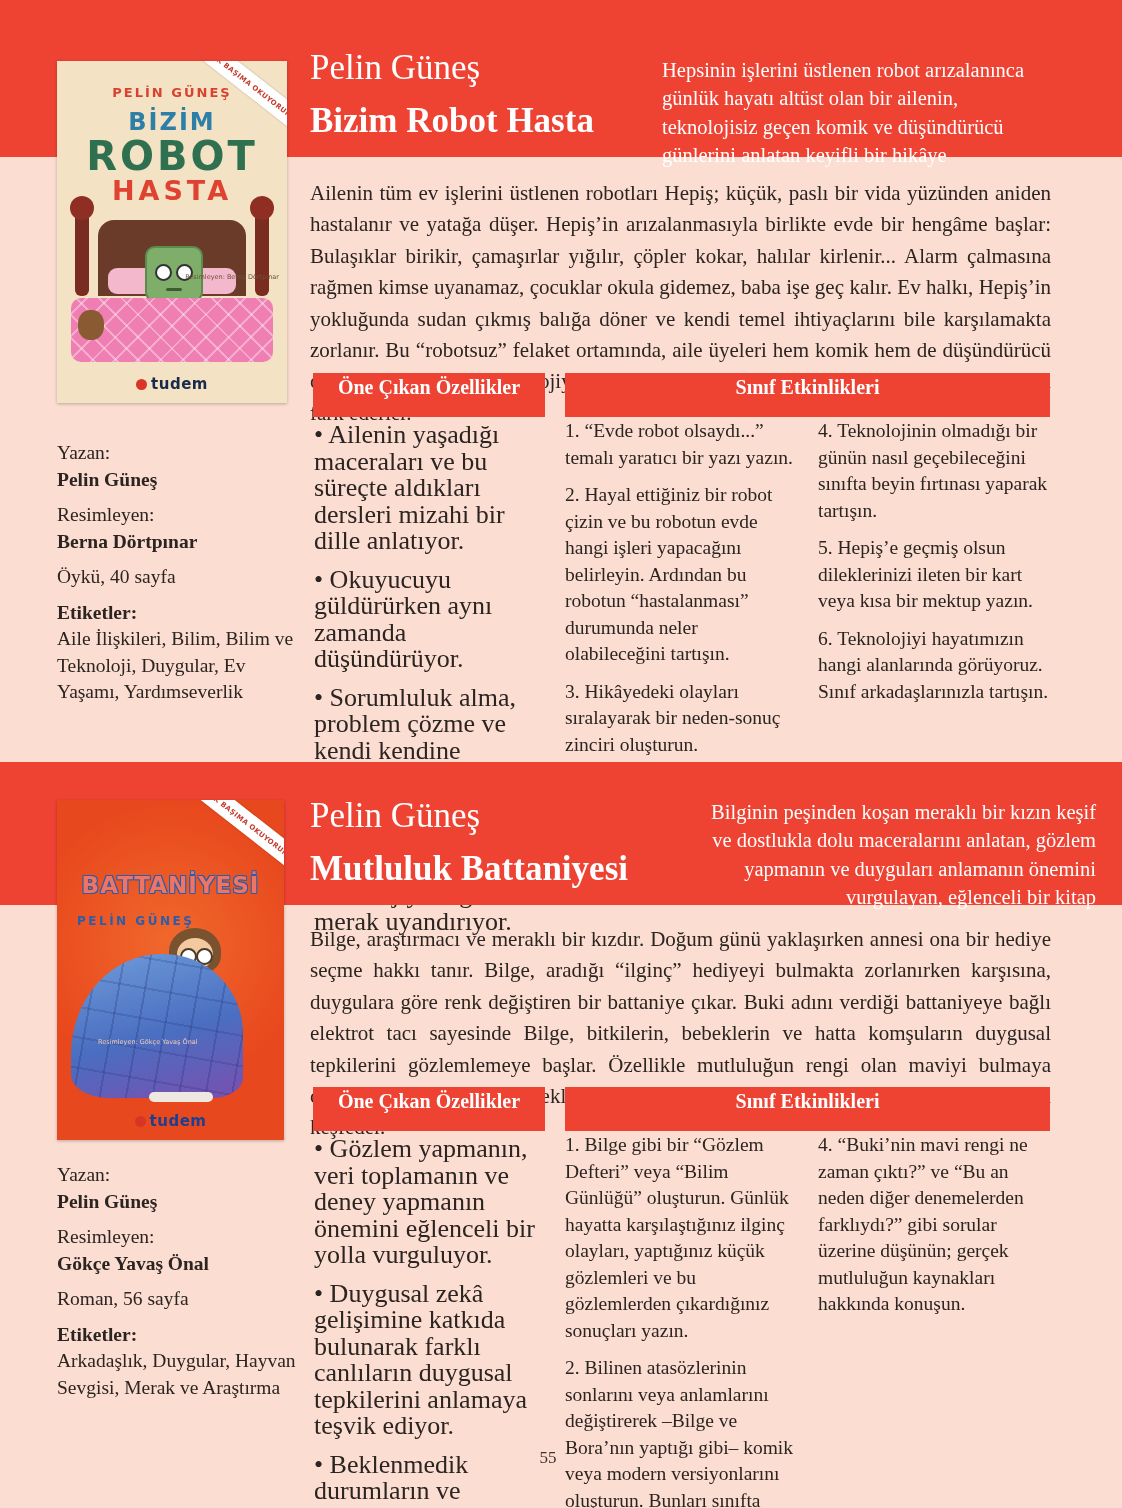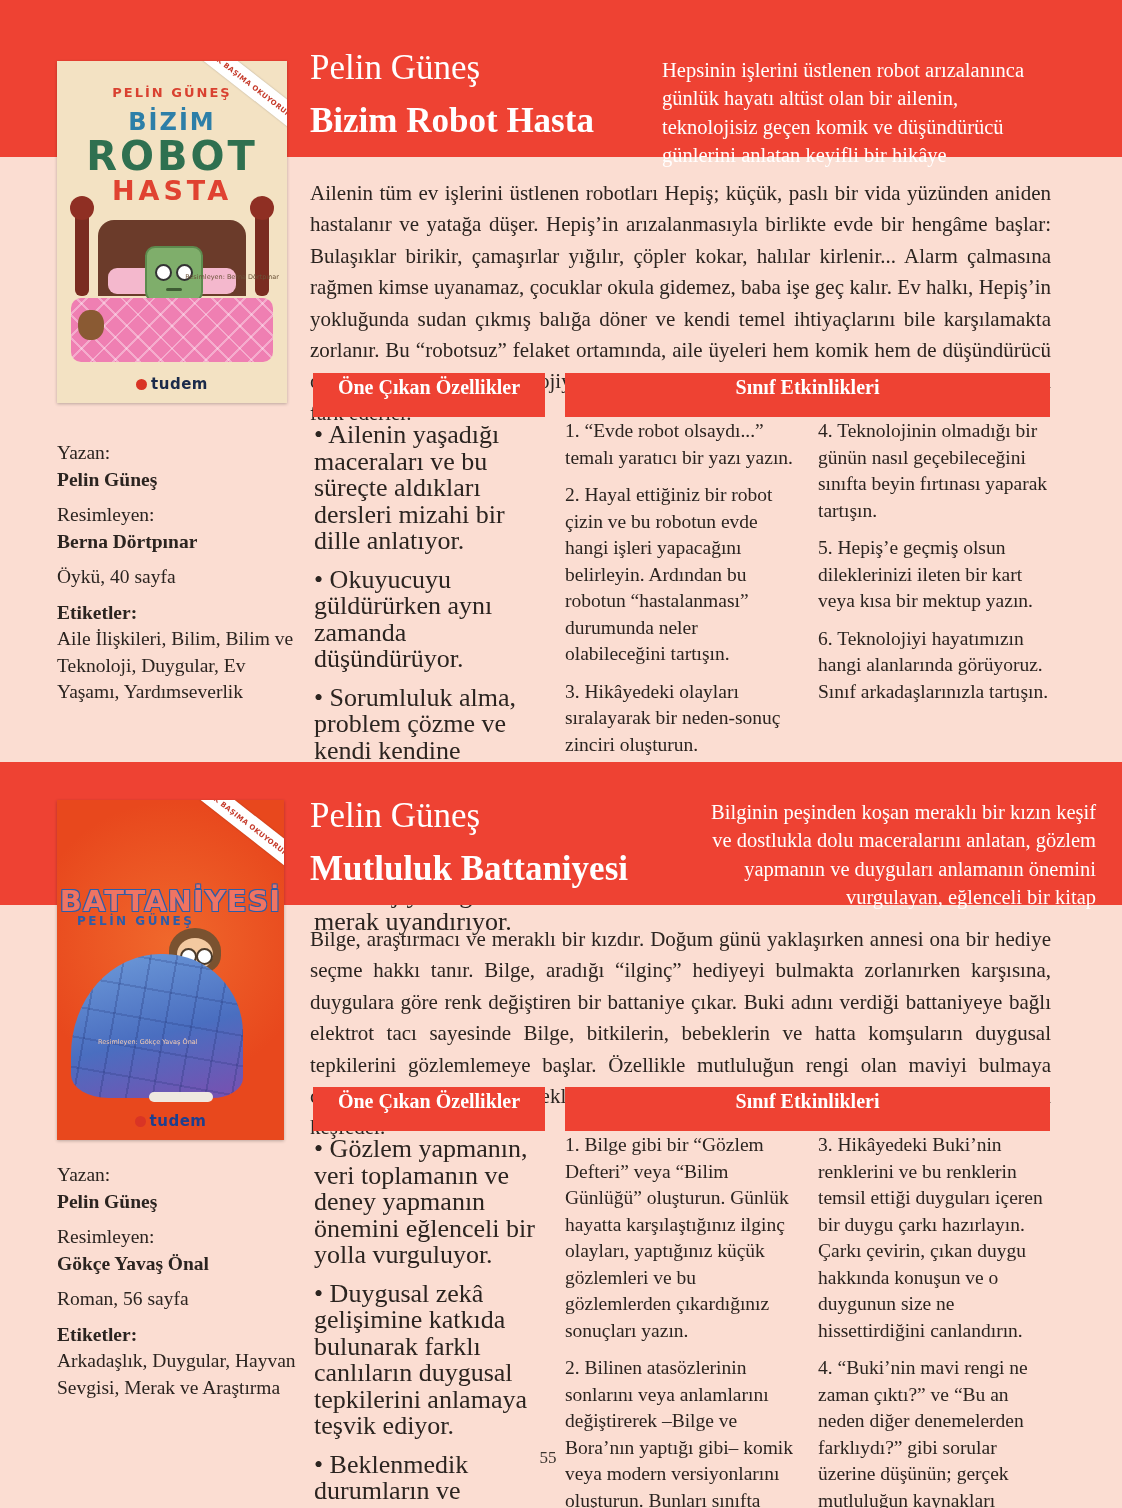--- a/index.html
+++ b/index.html
@@ -51,21 +51,21 @@
   #s1 .cover-author{top:24px;font-size:13px;color:#d94130;}
   #s2 .cover-author{top:114px;font-size:12px;color:#2d5da8;text-align:left;padding-left:20px;letter-spacing:2.5px;}
 
   .c1-t1,.c1-t2,.c1-t3{position:absolute;left:0;width:100%;text-align:center;font-weight:bold;}
   .c1-t1{top:47px;font-size:24px;color:#2d7fa8;letter-spacing:2px;}
   .c1-t2{top:72px;font-size:40px;color:#2f7050;letter-spacing:3px;}
   .c1-t3{top:114px;font-size:27px;color:#e04231;letter-spacing:4px;}
 
   .c2-t1,.c2-t2{position:absolute;left:0;width:100%;text-align:center;font-weight:bold;}
   .c2-t1{top:46px;font-size:29px;color:#f4d54b;letter-spacing:1px;}
-  .c2-t2{top:84px;font-size:29px;color:#ef7463;letter-spacing:1px;
+  .c2-t2{top:72px;font-size:23px;color:#ef7463;letter-spacing:1px;
     text-shadow:1px 1px 0 #2d5da8,-1px -1px 0 #2d5da8,1px -1px 0 #2d5da8,-1px 1px 0 #2d5da8;}
 
   .cover-credit{position:absolute;font-size:6.5px;line-height:1.3;}
   #s1 .cover-credit{right:8px;top:212px;color:#6b5338;text-align:right;}
   #s2 .cover-credit{left:6px;top:238px;color:#f7cdb4;padding-left:35px;}
 
   
   .c1-art{position:absolute;left:0;top:145px;width:100%;height:160px;}
   .c1-headboard{position:absolute;left:18%;top:14px;width:64%;height:76px;background:#6b3b2a;border-radius:16px 16px 0 0;}
   .c1-post{position:absolute;top:0;width:14px;height:90px;background:#7a2c20;border-radius:6px;}
@@ -258,21 +258,20 @@
     <li>Duygusal zekâ gelişimine katkıda bulunarak farklı canlıların duygusal tepkilerini anlamaya teşvik ediyor.</li>
     <li>Beklenmedik durumların ve arızalanınca hayatımıza nasıl yeni kapılar açabileceğini gösteriyor.</li>
     <li>Merak duygusunu ve bilimsel keşfetme arzusunu tetikliyor.</li>
   </ul>
 
   <div class="act-col c1">
     <p>1. Bilge gibi bir “Gözlem Defteri” veya “Bilim Günlüğü” oluşturun. Günlük hayatta karşılaştığınız ilginç olayları, yaptığınız küçük gözlemleri ve bu gözlemlerden çıkardığınız sonuçları yazın.</p>
     <p>2. Bilinen atasözlerinin sonlarını veya anlamlarını değiştirerek –Bilge ve Bora’nın yaptığı gibi– komik veya modern versiyonlarını oluşturun. Bunları sınıfta birbirinize okuyun ve en yaratıcı olanı seçin.</p>
   </div>
   <div class="act-col c2">
-    <p>3. Hikâyedeki Buki’nin renklerini ve bu renklerin temsil ettiği duyguları içeren bir duygu çarkı hazırlayın. Çarkı çevirin, çıkan duygu hakkında konuşun ve o duygunun size ne hissettirdiğini canlandırın.</p>
     <p>4. “Buki’nin mavi rengi ne zaman çıktı?” ve “Bu an neden diğer denemelerden farklıydı?” gibi sorular üzerine düşünün; gerçek mutluluğun kaynakları hakkında konuşun.</p>
   </div>
 
   <div class="info">
     <div class="grp">
       <div class="lbl">Yazan:</div>
       <div class="val">Pelin Güneş</div>
     </div>
     <div class="grp">
       <div class="lbl">Resimleyen:</div>

